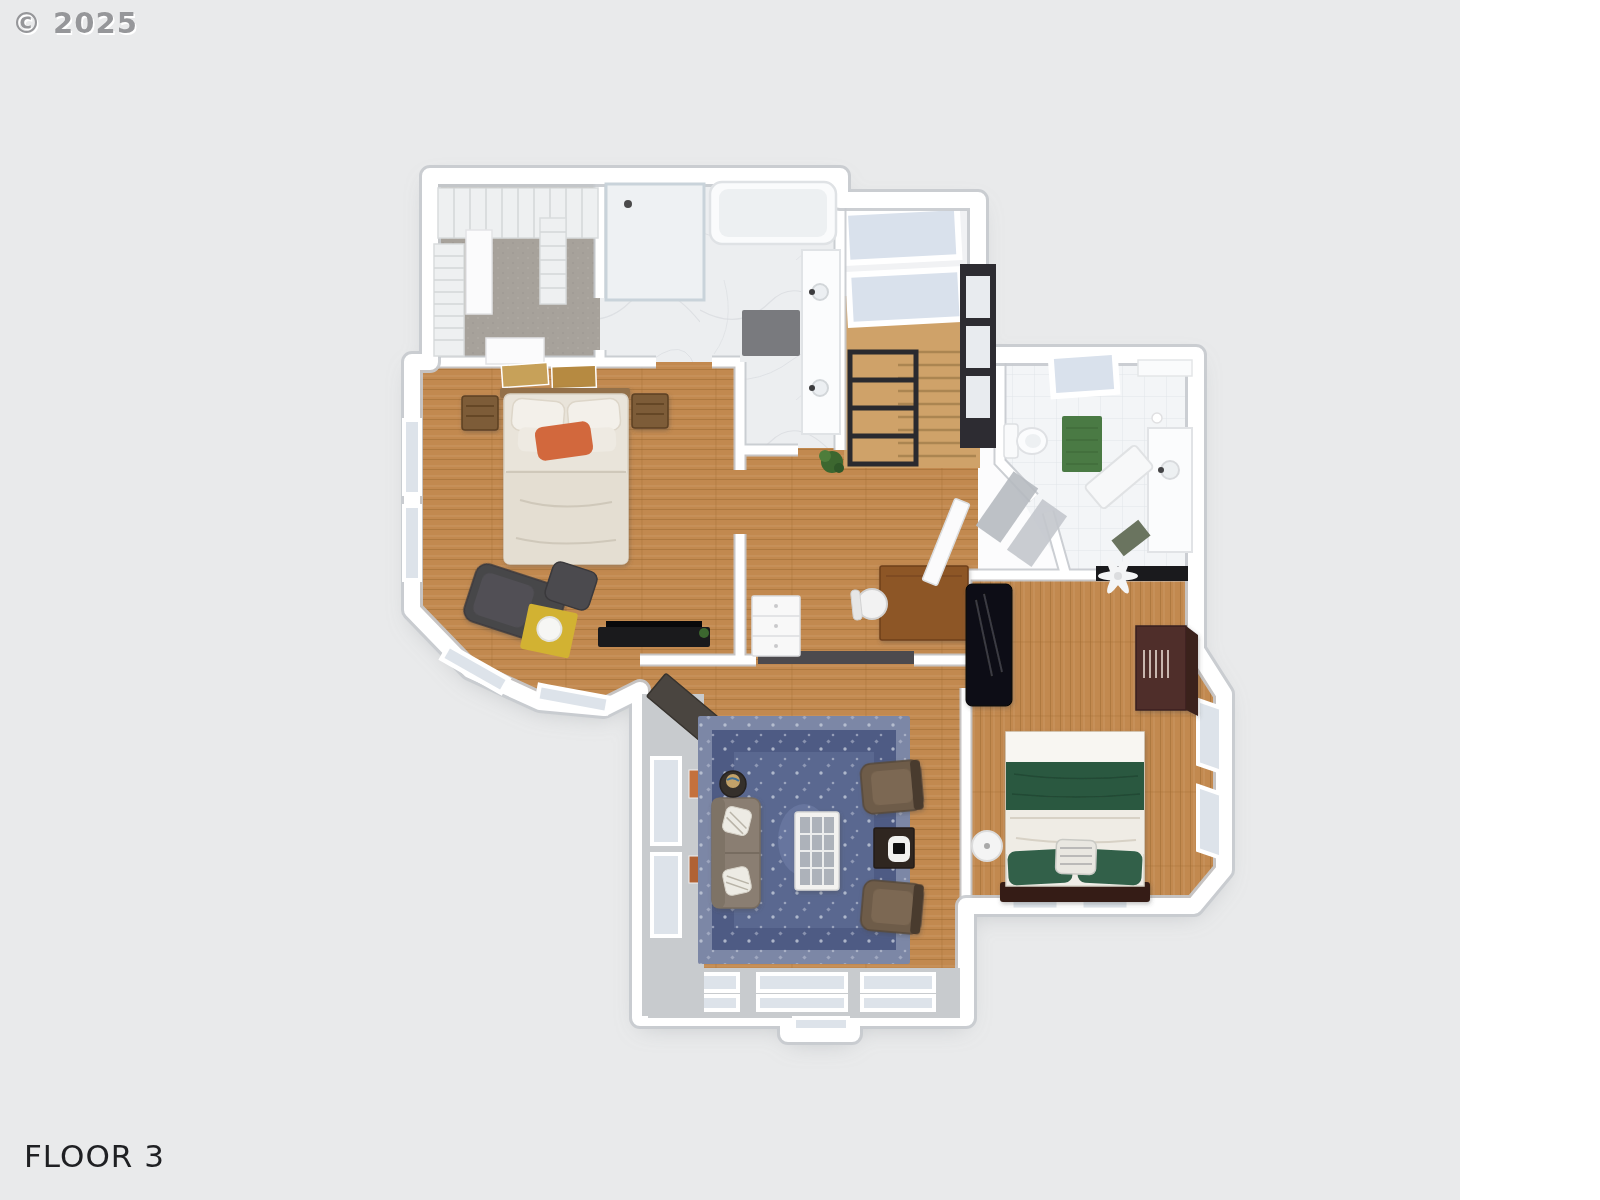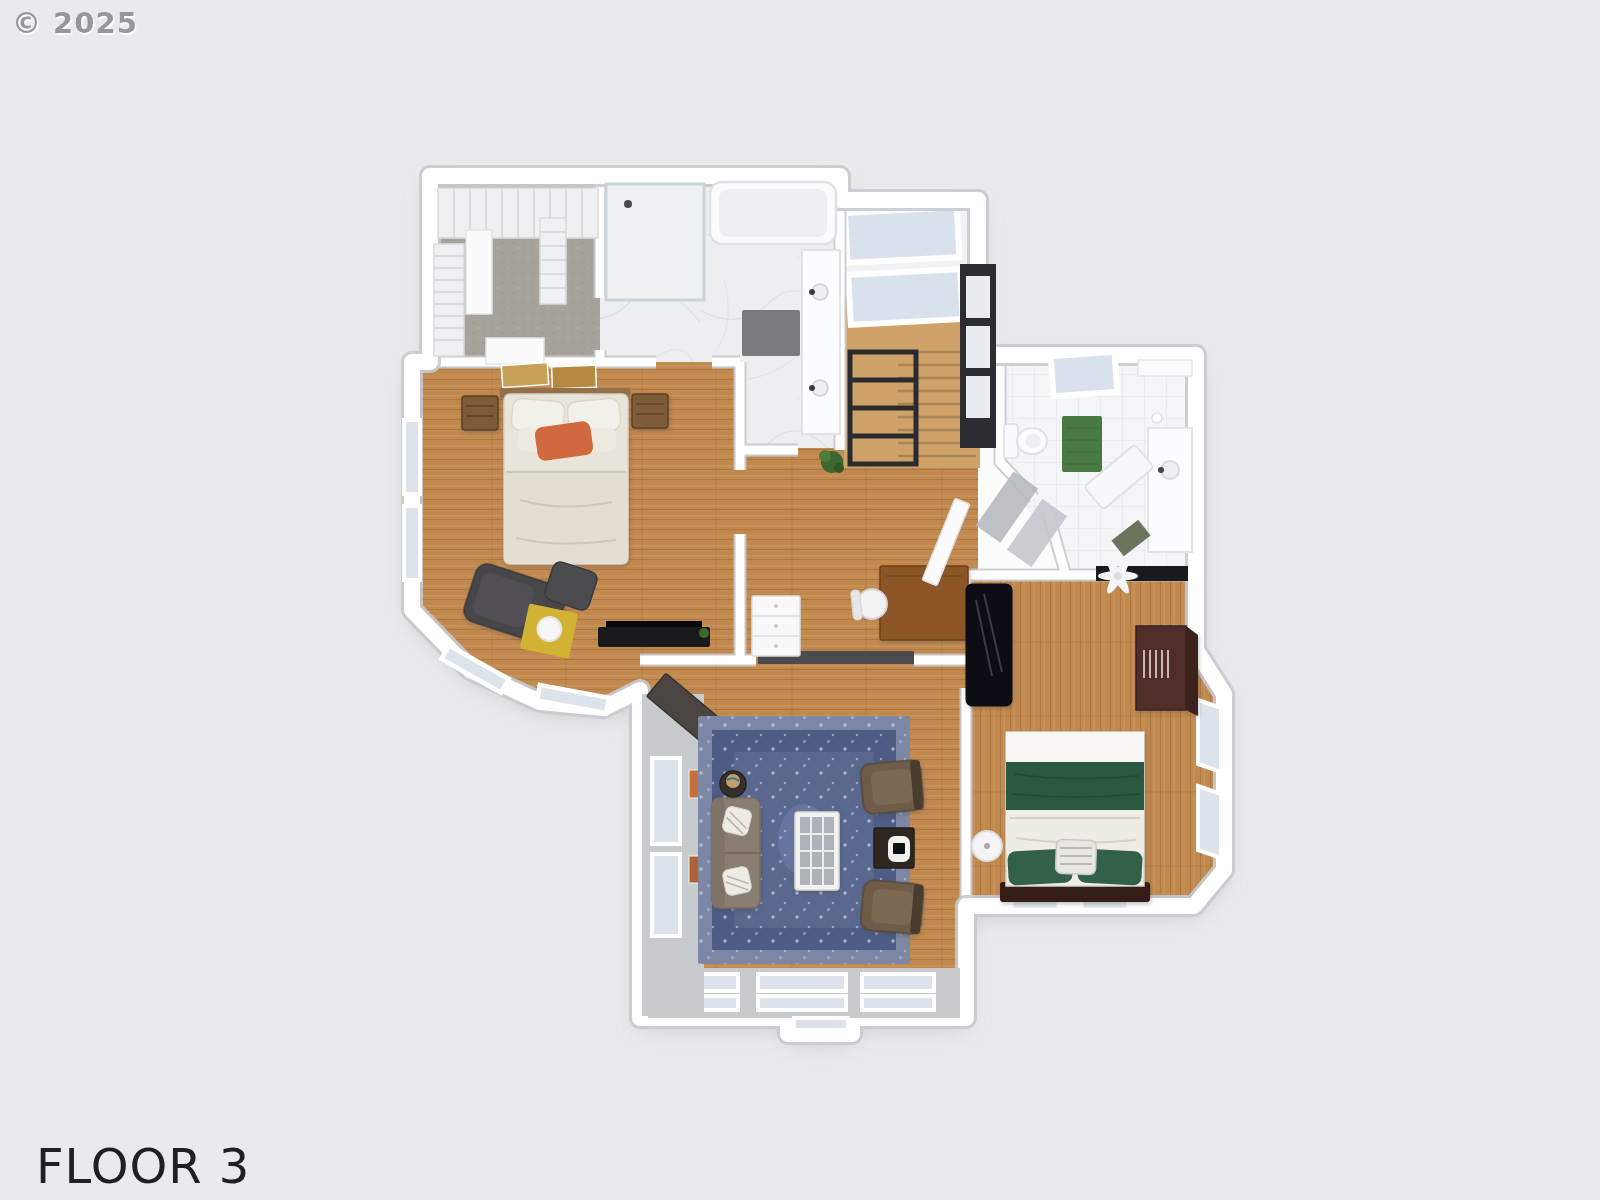--- a/index.html
+++ b/index.html
@@ -1,27 +1,27 @@
 <!DOCTYPE html>
 <html style="--background: #e9eaeb; --watermark_color: #96979a; --label_color: #1f2023; --wall: #fcfcfd; --wall_edge: #c7cace; --wood: #c2894f; --wood_dark: #9f6b33; --wood_stairs: #cfa269; --carpet: #a7a29b; --marble: #eceef0; --marble_vein: #d9dce0; --tile: #f3f5f7; --tile_line: #e1e5e9; --glass: #dde3ea; --skylight: #d9e1ec; --dark_window: #2d2c32; --header: #4c4a4e; --rug_border: #7c87a6; --rug_mid: #4e5b84; --rug_field: #5a6890; --rug_dot: #c3cad9; --sofa: #8a7e72; --armchair: #6e5c49; --table_dark: #2f2620; --bed1_duvet: #e9e4da; --pillow_orange: #d2683e; --nightstand: #7d5b37; --headboard1: #93704a; --chaise: #474649; --table_yellow: #d2b232; --media_black: #1a1a1c; --bed2_white: #f0ede7; --bed2_green: #2b5940; --pillow_green: #30604a; --headboard2: #361c12; --piano: #0f0f13; --wardrobe: #4f2e2c; --wardrobe_dark: #3a201f; --desk: #8d5627; --mat_gray: #797a7e; --mat_green: #4a7a44; --plant: #3c672f; --railing: #2a2a2f; --art_tan: #c7a159; --art_gold: #b68a41;"><head>
 <meta charset="utf-8">
 <style>
   html,body{margin:0;padding:0;}
   body{width:1600px;height:1200px;overflow:hidden;font-family:"DejaVu Sans",sans-serif;}
-  .canvas{position:relative;width:1600px;height:1200px;background:var(--background,#e9eaeb);}
+  .canvas{position:relative;width:1460px;height:1200px;background:var(--background,#e9eaeb);}
   .watermark{
     position:absolute;left:12px;top:6px;
     font-size:29px;font-weight:600;letter-spacing:1px;
     color:var(--watermark_color,#96979a);
     text-shadow:1.5px 1.5px 0 #ffffff, 0 0 1px #ffffff;
     font-family:"DejaVu Sans",sans-serif;
   }
   .floor-label{
-    position:absolute;left:36px;top:1138px;
-    font-size:48px;font-weight:400;letter-spacing:1px;
+    position:absolute;left:24px;top:1138px;
+    font-size:31px;font-weight:400;letter-spacing:1px;
     color:var(--label_color,#1f2023);
     font-family:"DejaVu Sans","Liberation Sans",sans-serif;
   }
   svg{position:absolute;left:0;top:0;}
 </style>
 </head>
 <body>
 
 <div class="canvas">
 

